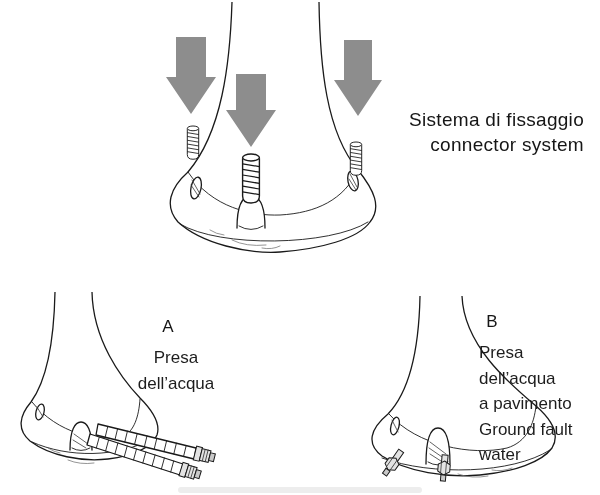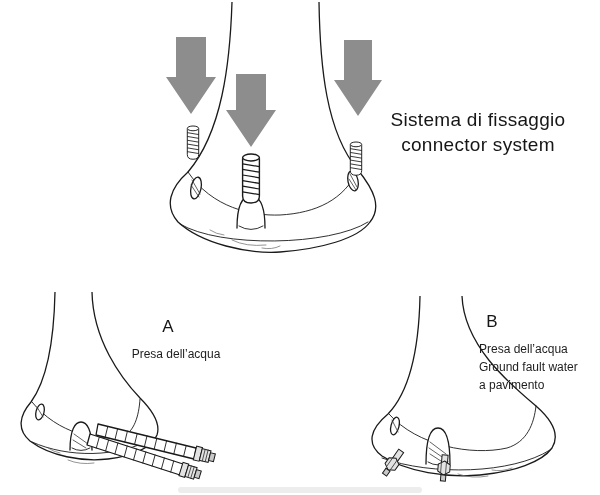--- a/index.html
+++ b/index.html
@@ -5,28 +5,28 @@
   html,body{margin:0;padding:0;}
   body{
     width:600px;height:495px;position:relative;overflow:hidden;
     background:#ffffff;
     font-family:"Liberation Sans", sans-serif;
     color:#1a1a1a;
   }
   .abs{position:absolute;}
   .title{
     left:372px;top:108px;width:212px;
-    text-align:center;font-size:19px;line-height:1.3;color:#161616;
+    text-align:right;font-size:19px;line-height:1.3;color:#161616;
     letter-spacing:.3px;
   }
   .section-label{
     font-size:17px;text-align:center;width:40px;color:#161616;
   }
   .caption{
-    font-size:12px;line-height:1.5;color:#1d1d1d;
+    font-size:17px;line-height:1.5;color:#1d1d1d;
   }
   .caption-a{left:116px;top:345px;width:120px;text-align:center;}
   .caption-b{left:479px;top:340px;width:112px;text-align:left;}
   .label-a{left:148px;top:317px;}
   .label-b{left:472px;top:312px;}
   .bottom-bar{
     left:178px;top:487px;width:244px;height:6px;border-radius:3px;
     background:#ededed;
   }
   svg{display:block;}
@@ -176,17 +176,17 @@
     <rect x="-3" y="-13" width="6" height="10" class="metal"></rect>
     <polygon points="0,-7 6,-3.5 6,3.5 0,7 -6,3.5 -6,-3.5" class="metal"></polygon>
     <path class="hatch" d="M-3,-5 L-3,5 M2,-6 L2,6"></path>
     <rect x="-2.5" y="7" width="5" height="6" class="metal-dark"></rect>
   </g>
 </svg>
 
 <div class="abs section-label label-b">B</div>
 <div class="abs caption caption-b">
   <div>Presa dell’acqua</div>
+  <div>a pavimento</div>
   <div>Ground fault water</div>
-  <div>a pavimento</div>
 </div>
 
 <div class="abs bottom-bar"></div>
 
 </body></html>

